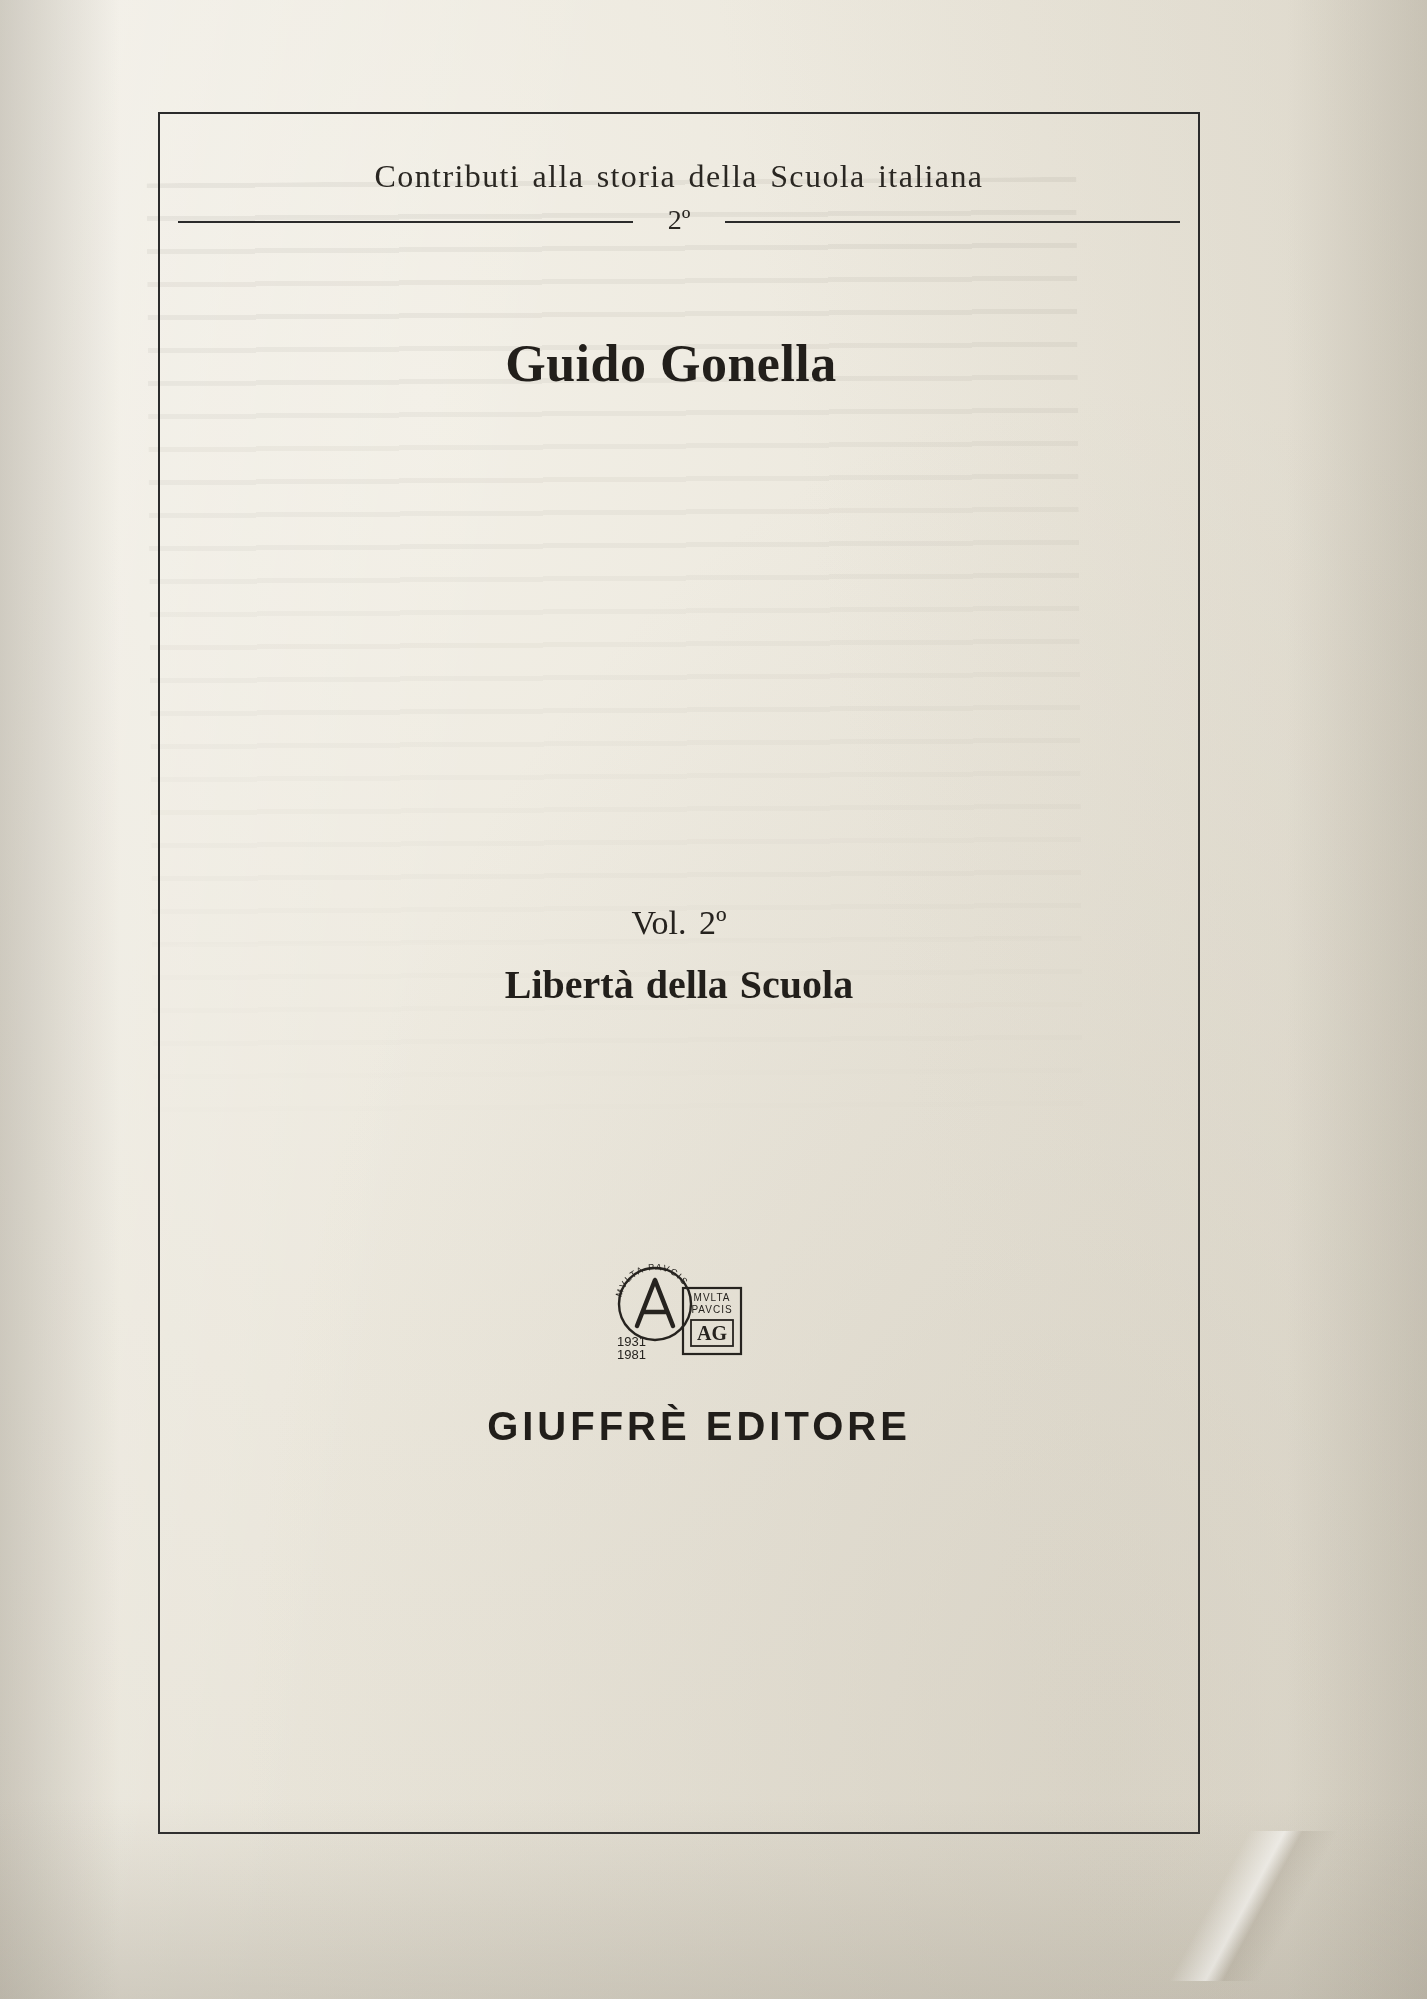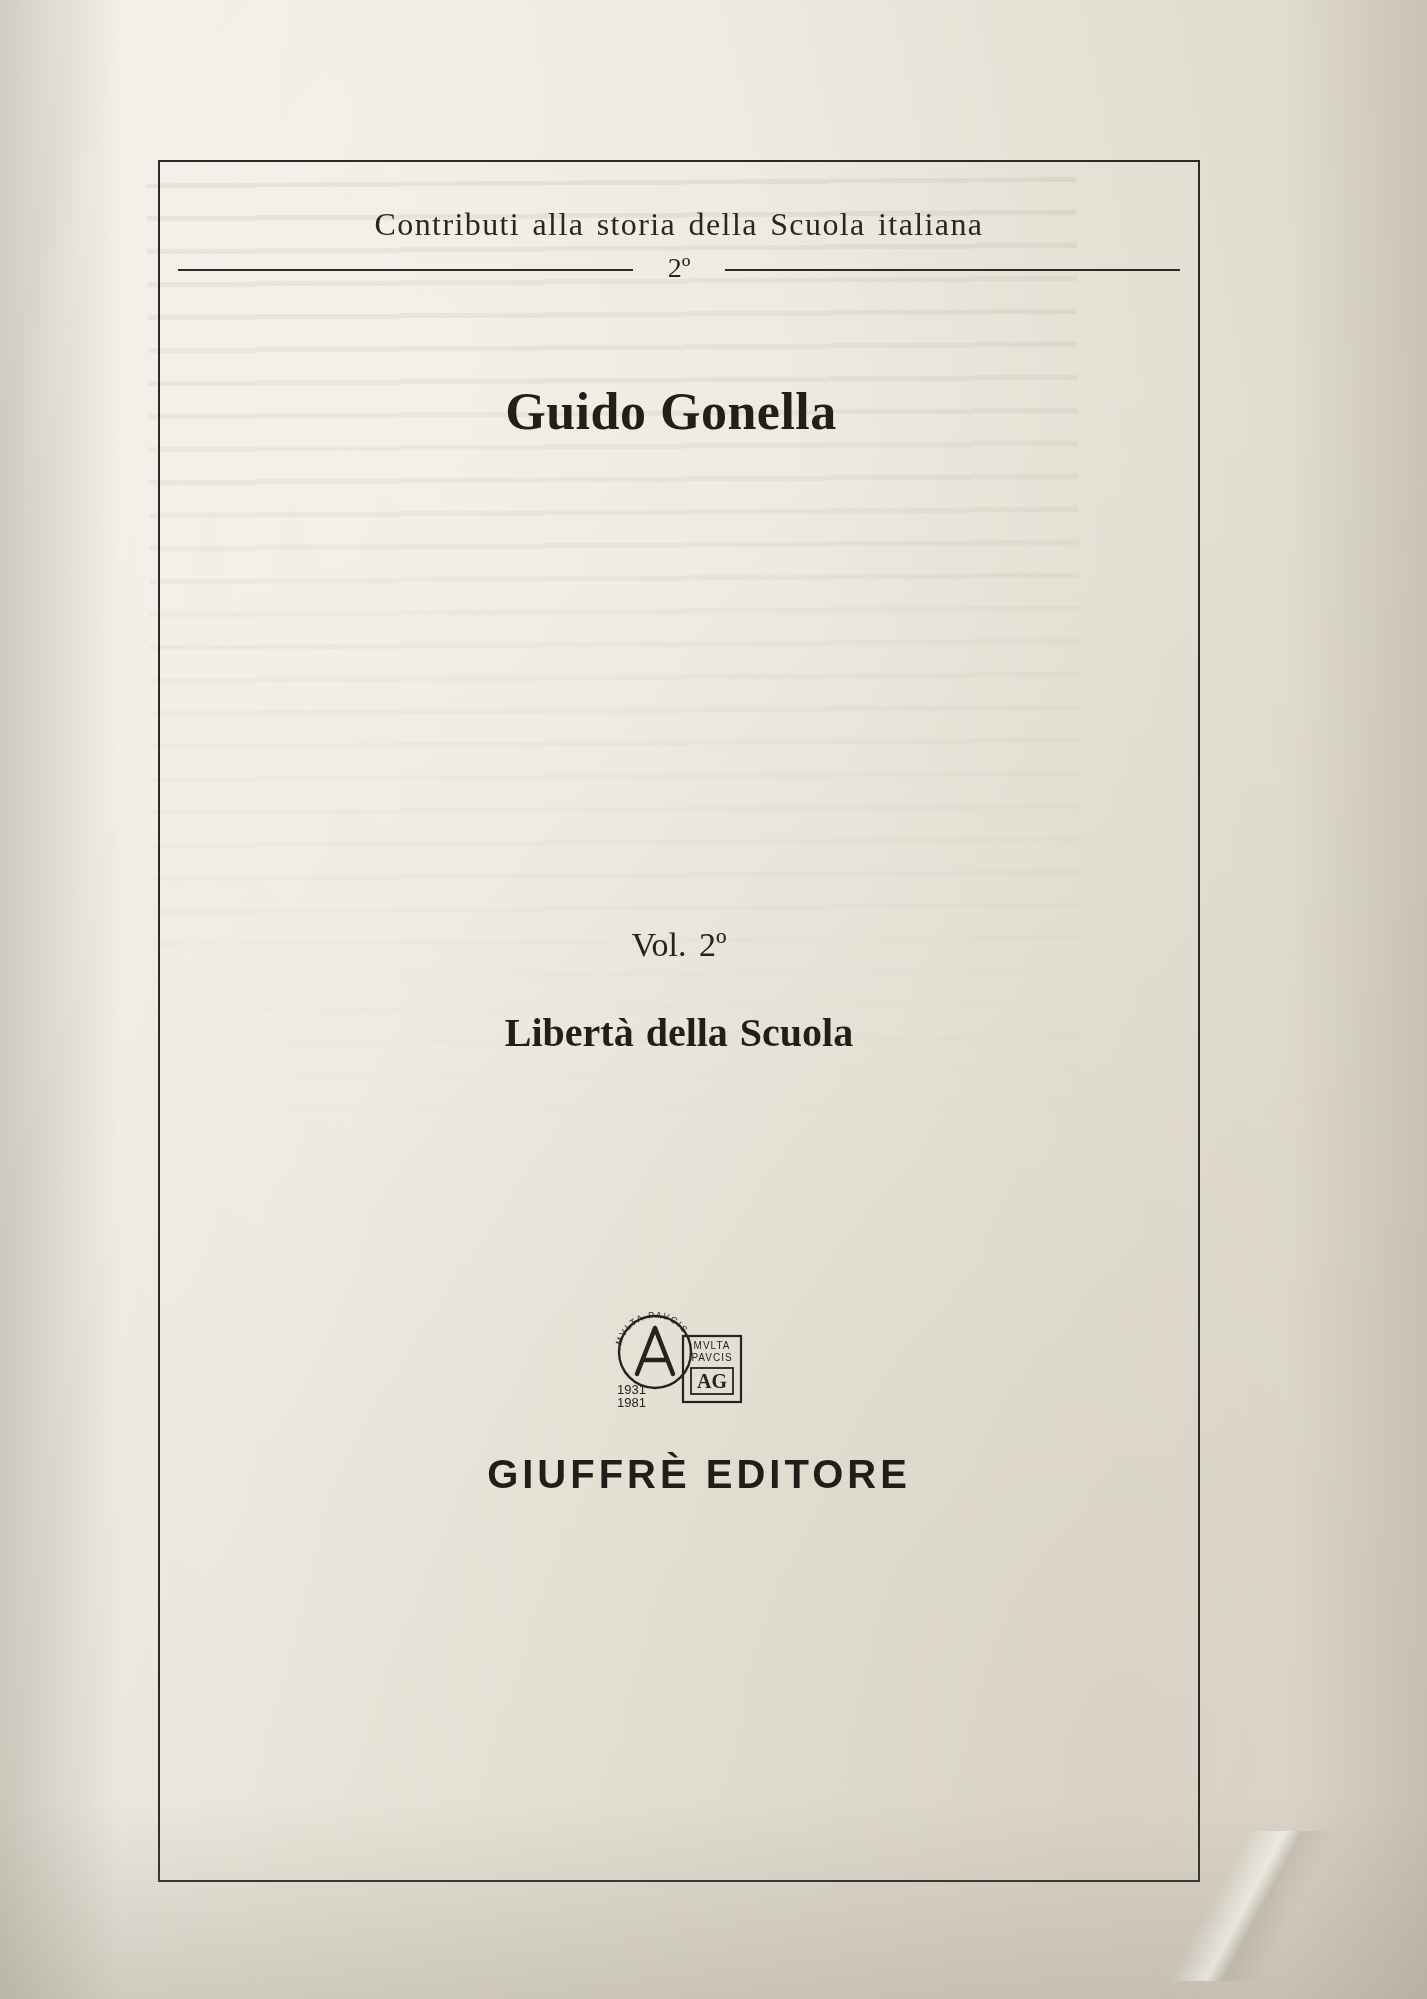--- a/index.html
+++ b/index.html
@@ -87,21 +87,20 @@
 
   
   .frame {
     position: absolute;
     left: 158px;
     top: 112px;
     width: 1042px;
     height: 1722px;
     border: 2px solid #2b2b2b;
     box-sizing: border-box;
-    margin-top: 48px;
   }
 
   .series {
     position: absolute;
     left: 0;
     right: 0;
     top: 44px;
     text-align: center;
     font-family: "Liberation Serif", serif;
     font-size: 32px;
@@ -165,21 +164,21 @@
     white-space: nowrap;
   }
   .main-title .line.l1 { word-spacing: 10px; }
   .main-title .line.l2 { word-spacing: 8px; }
   .main-title .line.l4 { word-spacing: 8px; }
 
   .volume {
     position: absolute;
     left: 0;
     right: 0;
-    top: 764px;
+    top: 790px;
     text-align: center;
     font-family: "Liberation Serif", serif;
     font-size: 34px;
     color: #26231f;
     word-spacing: 4px;
   }
 
   .subtitle {
     position: absolute;
     left: 0;

